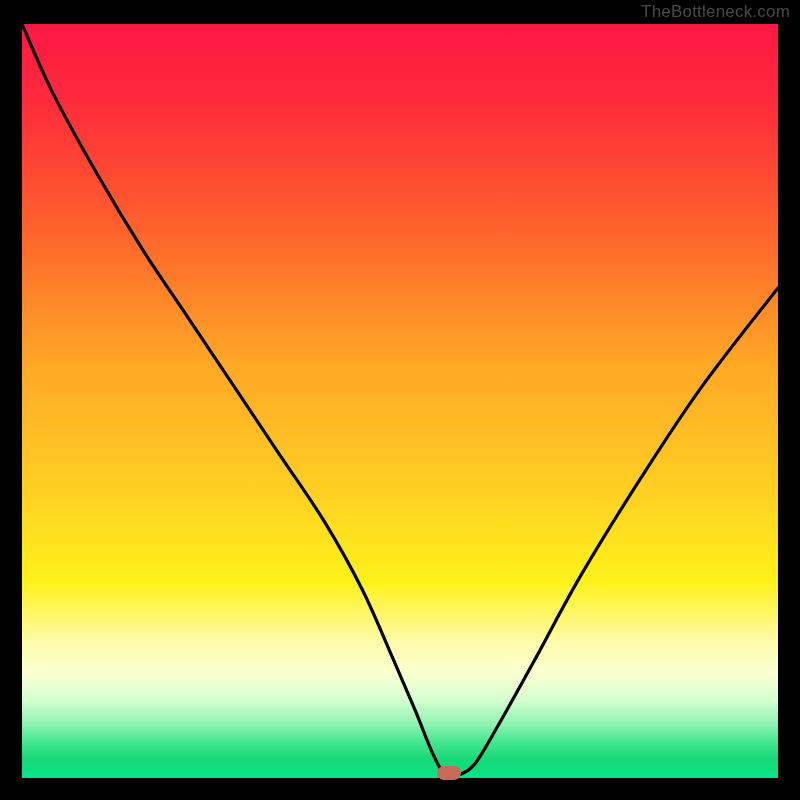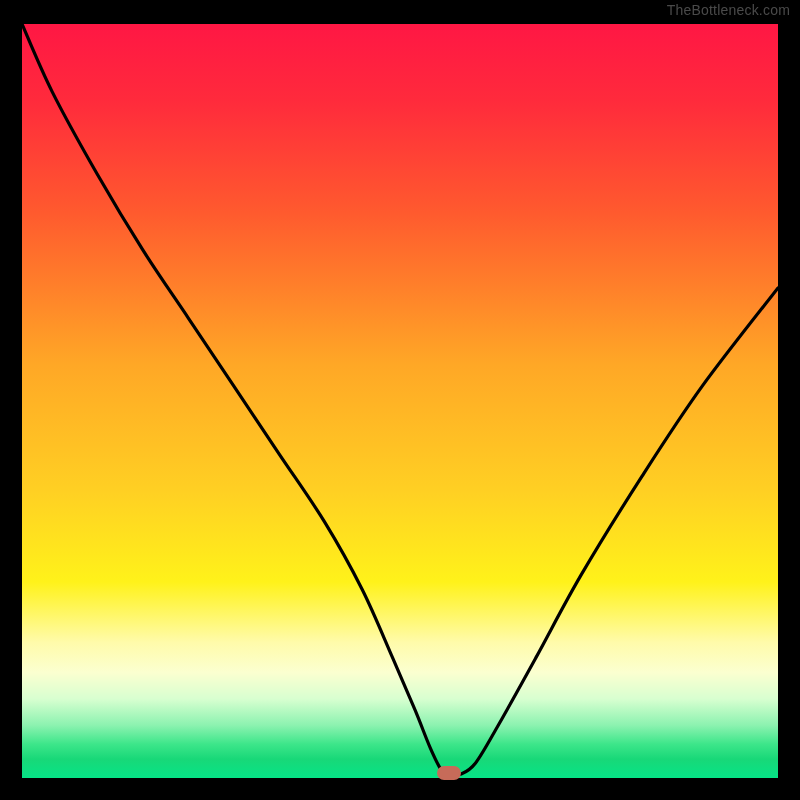--- a/index.html
+++ b/index.html
@@ -15,21 +15,21 @@
     position: relative;
     width: 800px;
     height: 800px;
     background: #000;
   }
   .watermark {
     position: absolute;
     top: 2px;
     right: 10px;
     color: #4a4a4a;
-    font-size: 14px;
+    font-size: 17px;
     font-weight: 500;
     letter-spacing: 0.2px;
     user-select: none;
   }
   .plot {
     position: absolute;
     left: 22px;
     top: 24px;
     width: 756px;
     height: 754px;

